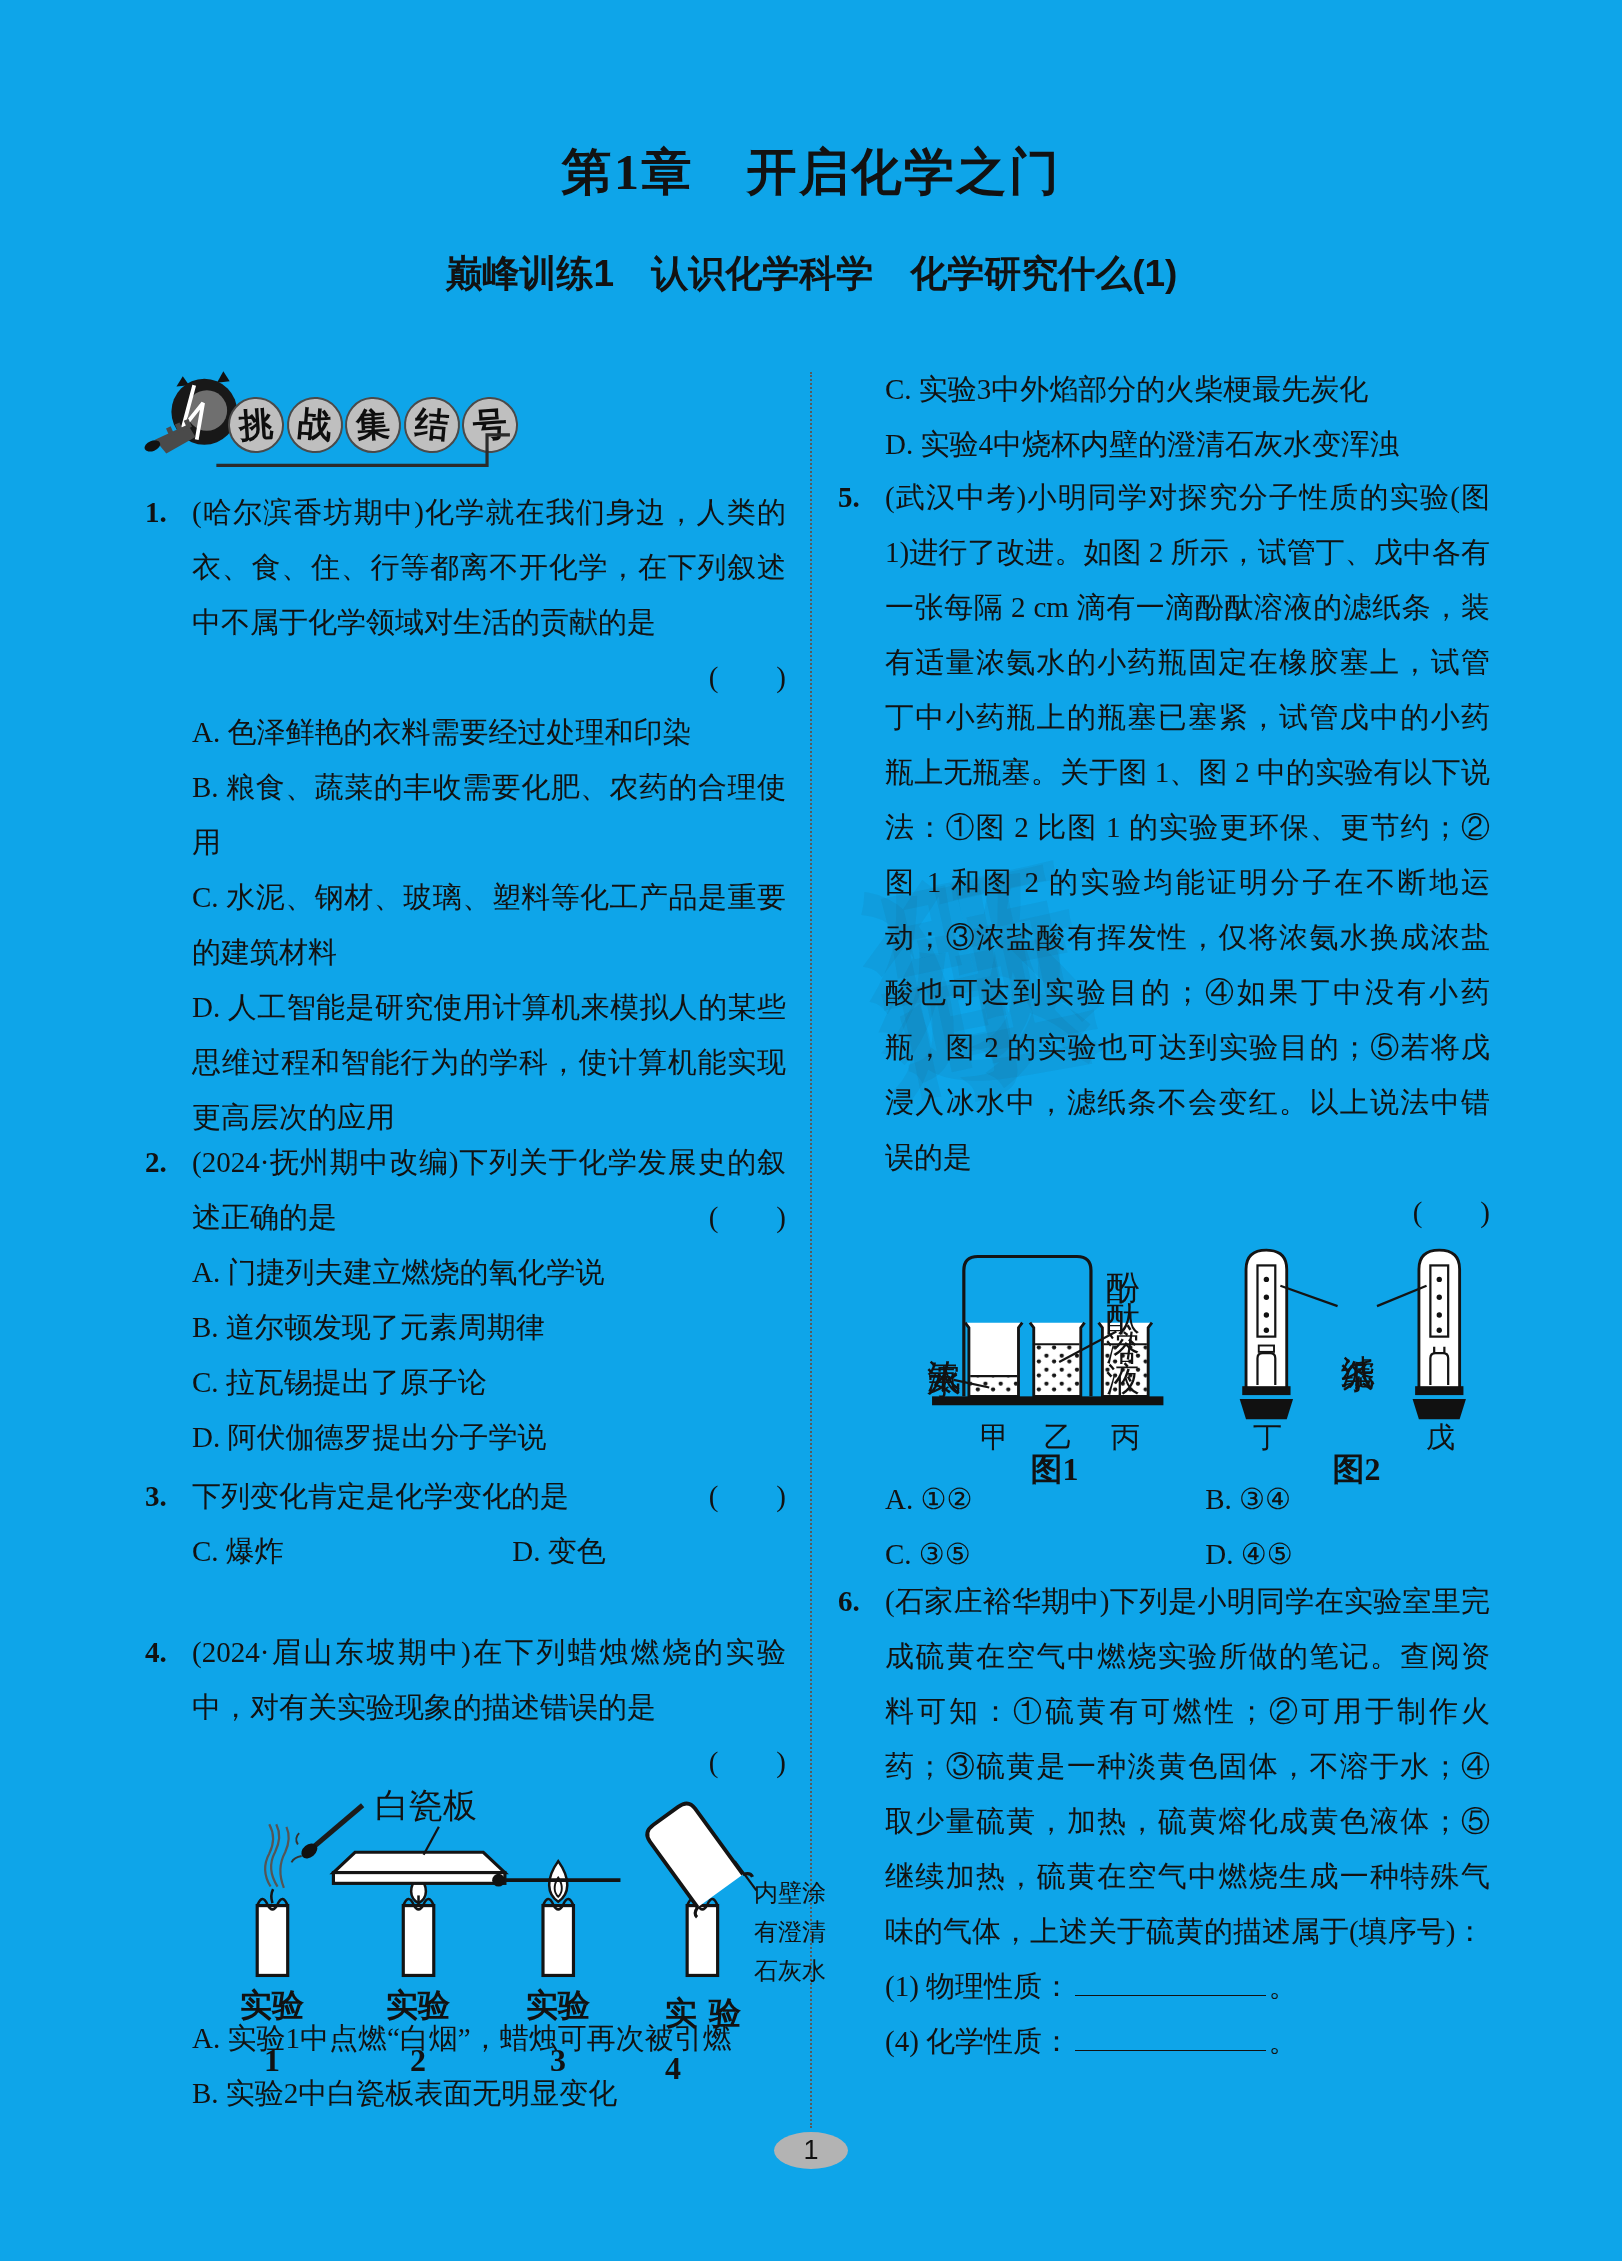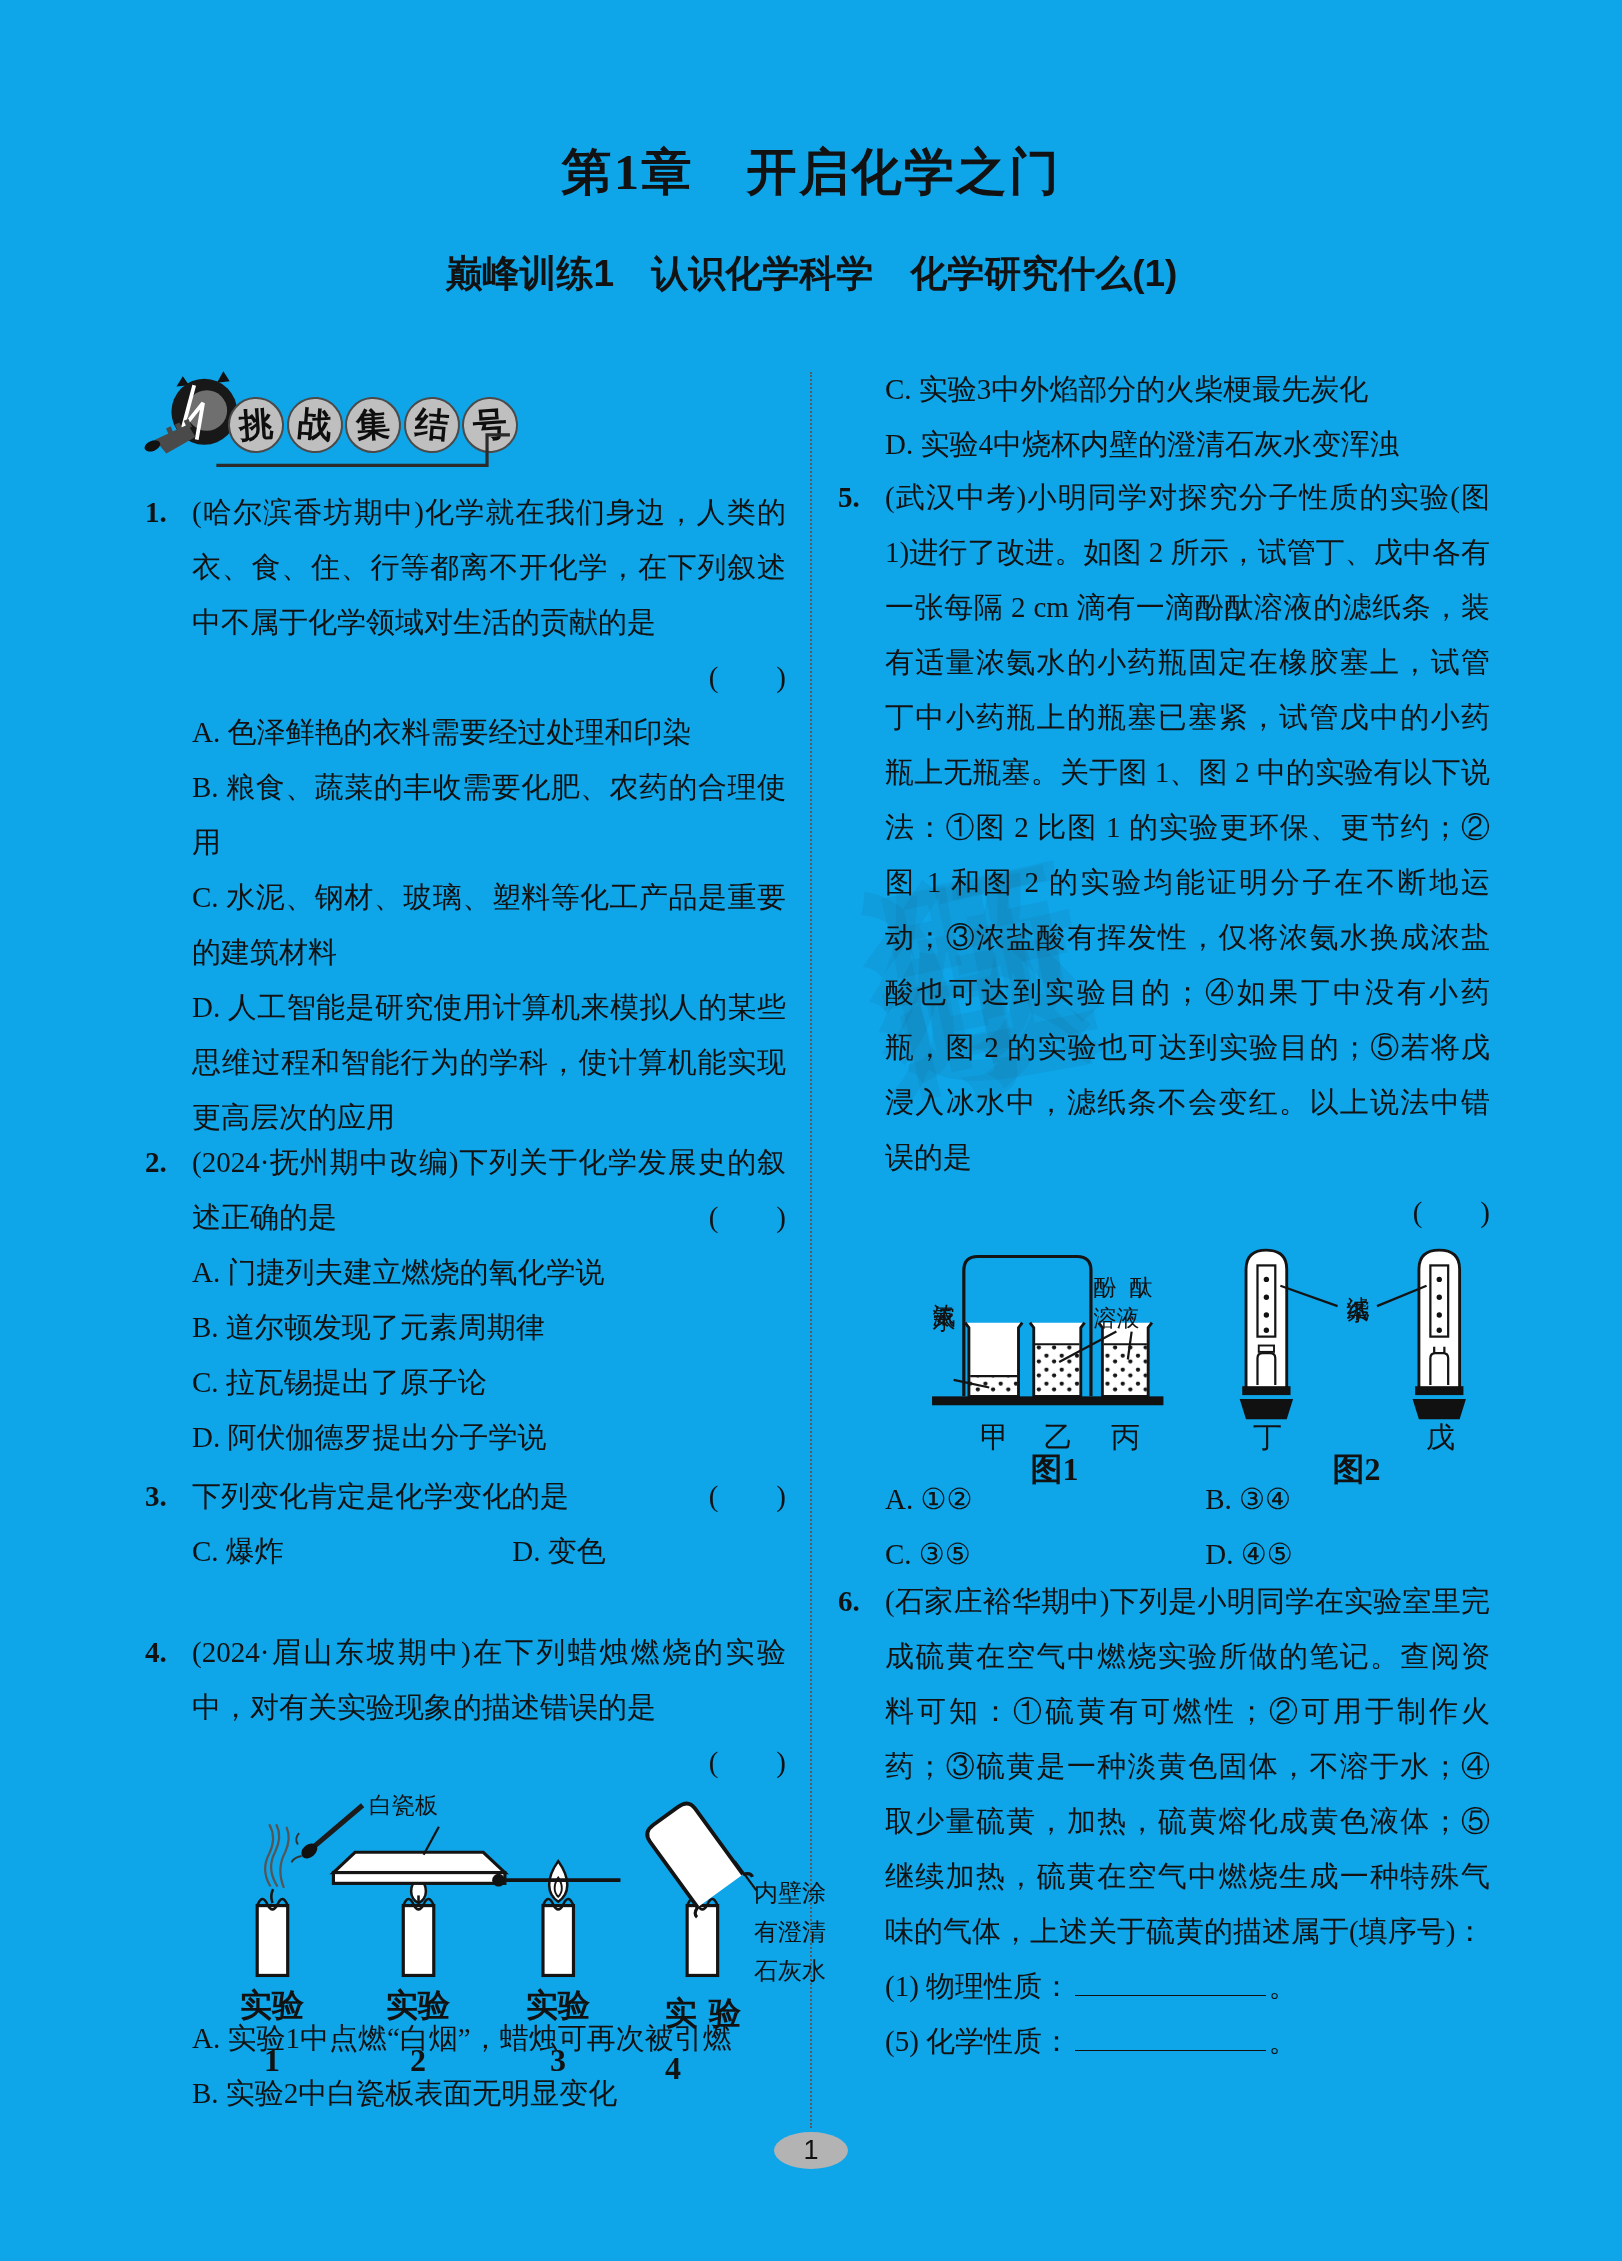--- a/index.html
+++ b/index.html
@@ -44,21 +44,21 @@
   .q .opt{margin-left:47px;}
   .q .optrow span:first-child{display:inline-block;width:313px;}
   .q .bracket-line{margin-left:47px;text-align:right;}
   .q .br{float:right;}
   .blank{
     display:inline-block;width:191px;height:29px;border-bottom:1.9px solid #121212;
     vertical-align:baseline;margin:0 2.5px 0 3.8px;
   }
   
   .fig{position:relative;}
-  .figlabel{position:absolute;font-size:23px;line-height:32px;}
+  .figlabel{position:absolute;font-size:34px;line-height:32px;text-align:center;}
   .figcap{position:absolute;font-size:32px;font-weight:700;}
   .vert{writing-mode:vertical-rl;letter-spacing:2.5px;}
   svg{display:block;}
   svg .ln{stroke:#141414;fill:none;}
 </style>
 </head>
 <body>
 
 <div class="page">
 
@@ -290,21 +290,21 @@
     </div>
   </div>
 
   <div class="q" style="left:838px;top:1574px;width:652px;">
     <span class="num">6.</span>
     <div class="stem">(石家庄裕华期中)下列是小明同学在实验室里完成硫黄在空气中燃烧实验所做的笔记。查阅资料可知：①硫黄有可燃性；②可用于制作火药；③硫黄是一种淡黄色固体，不溶于水；④取少量硫黄，加热，硫黄熔化成黄色液体；⑤继续加热，硫黄在空气中燃烧生成一种特殊气味的气体，上述关于硫黄的描述属于(填序号)：</div>
     <div class="opt">
       <span>(1) 物理性质：</span><span class="blank"></span><span>。</span>
     </div>
     <div class="opt">
-      <span>(5) 化学性质：</span><span class="blank"></span><span>。</span>
+      <span>(4) 化学性质：</span><span class="blank"></span><span>。</span>
     </div>
   </div>
 
   <div class="page-badge">
     <span>1</span>
   </div>
 
 </div>
 
 

